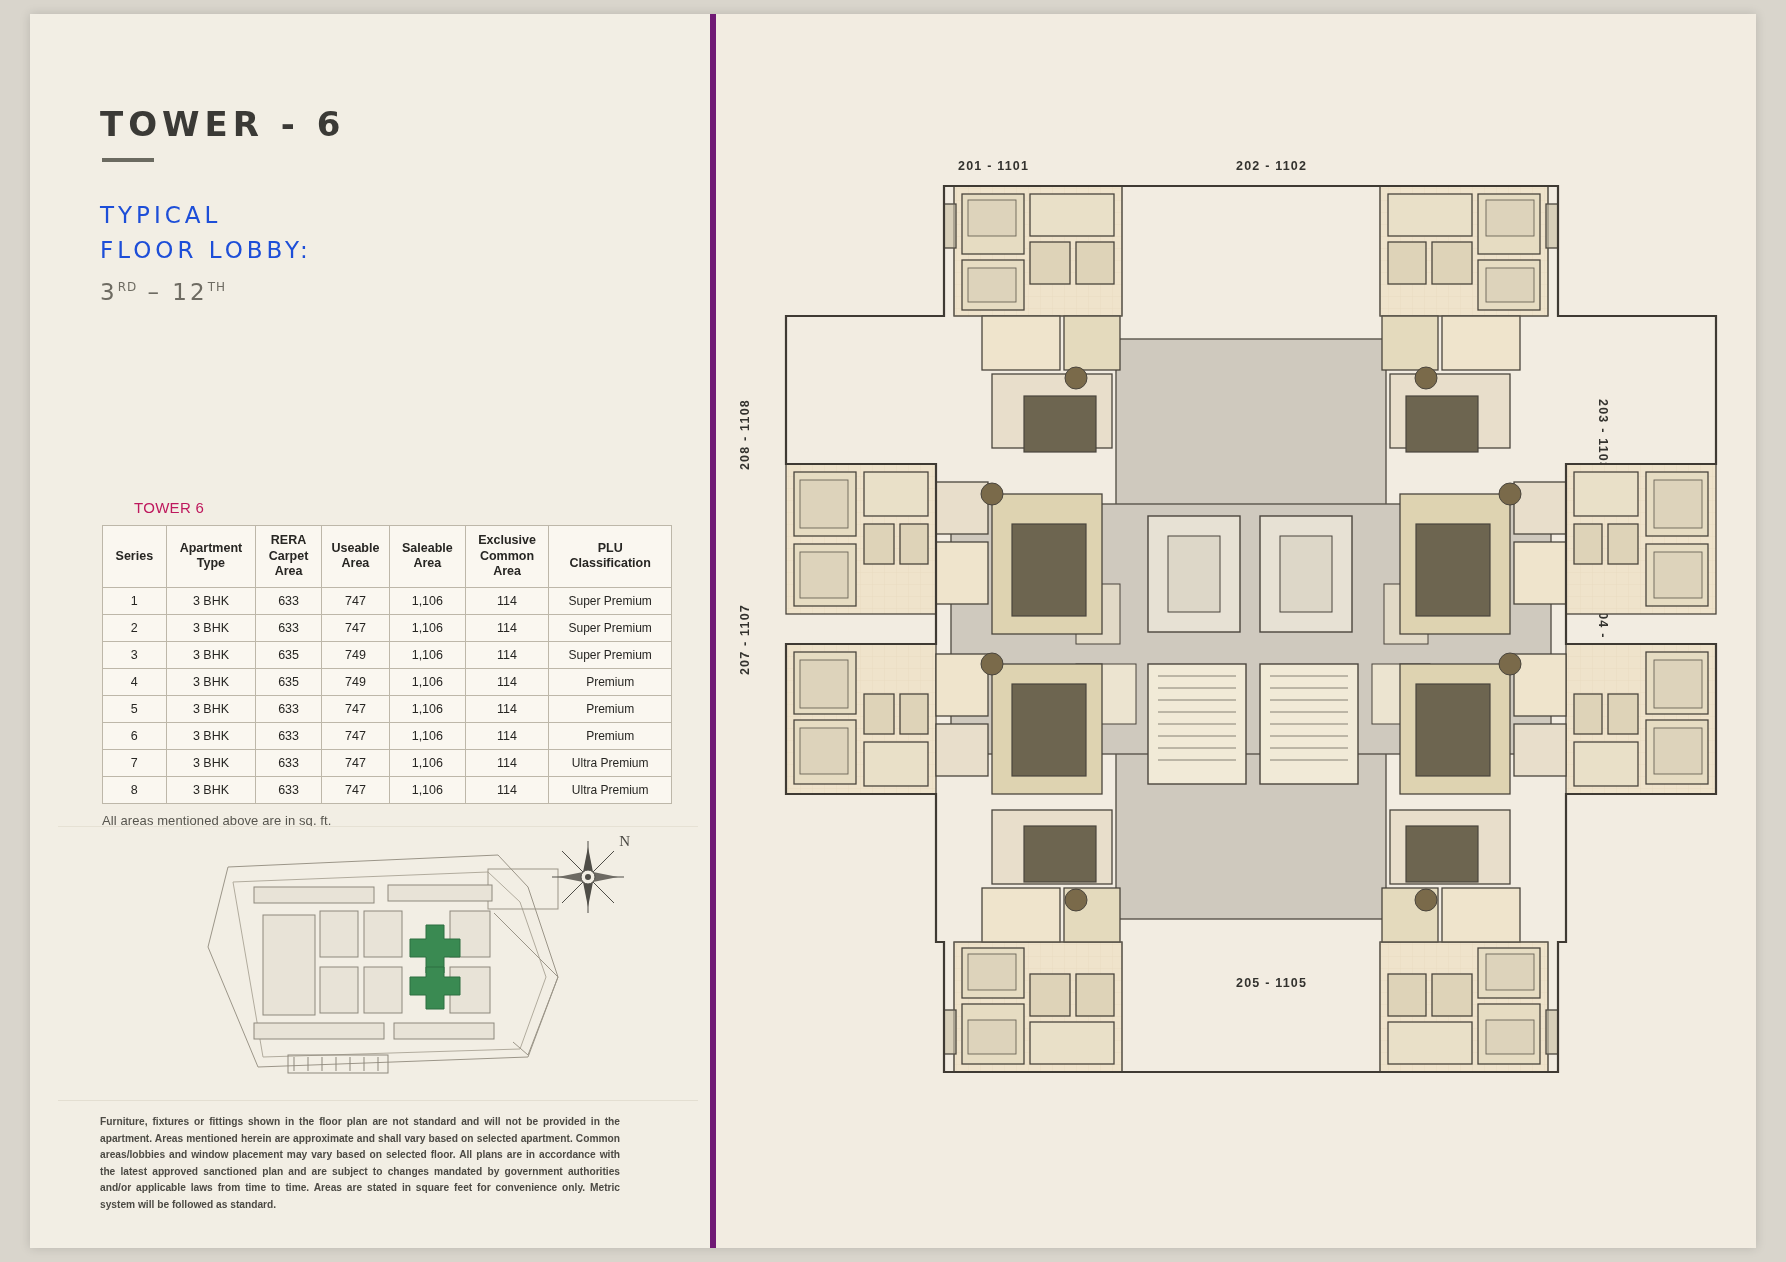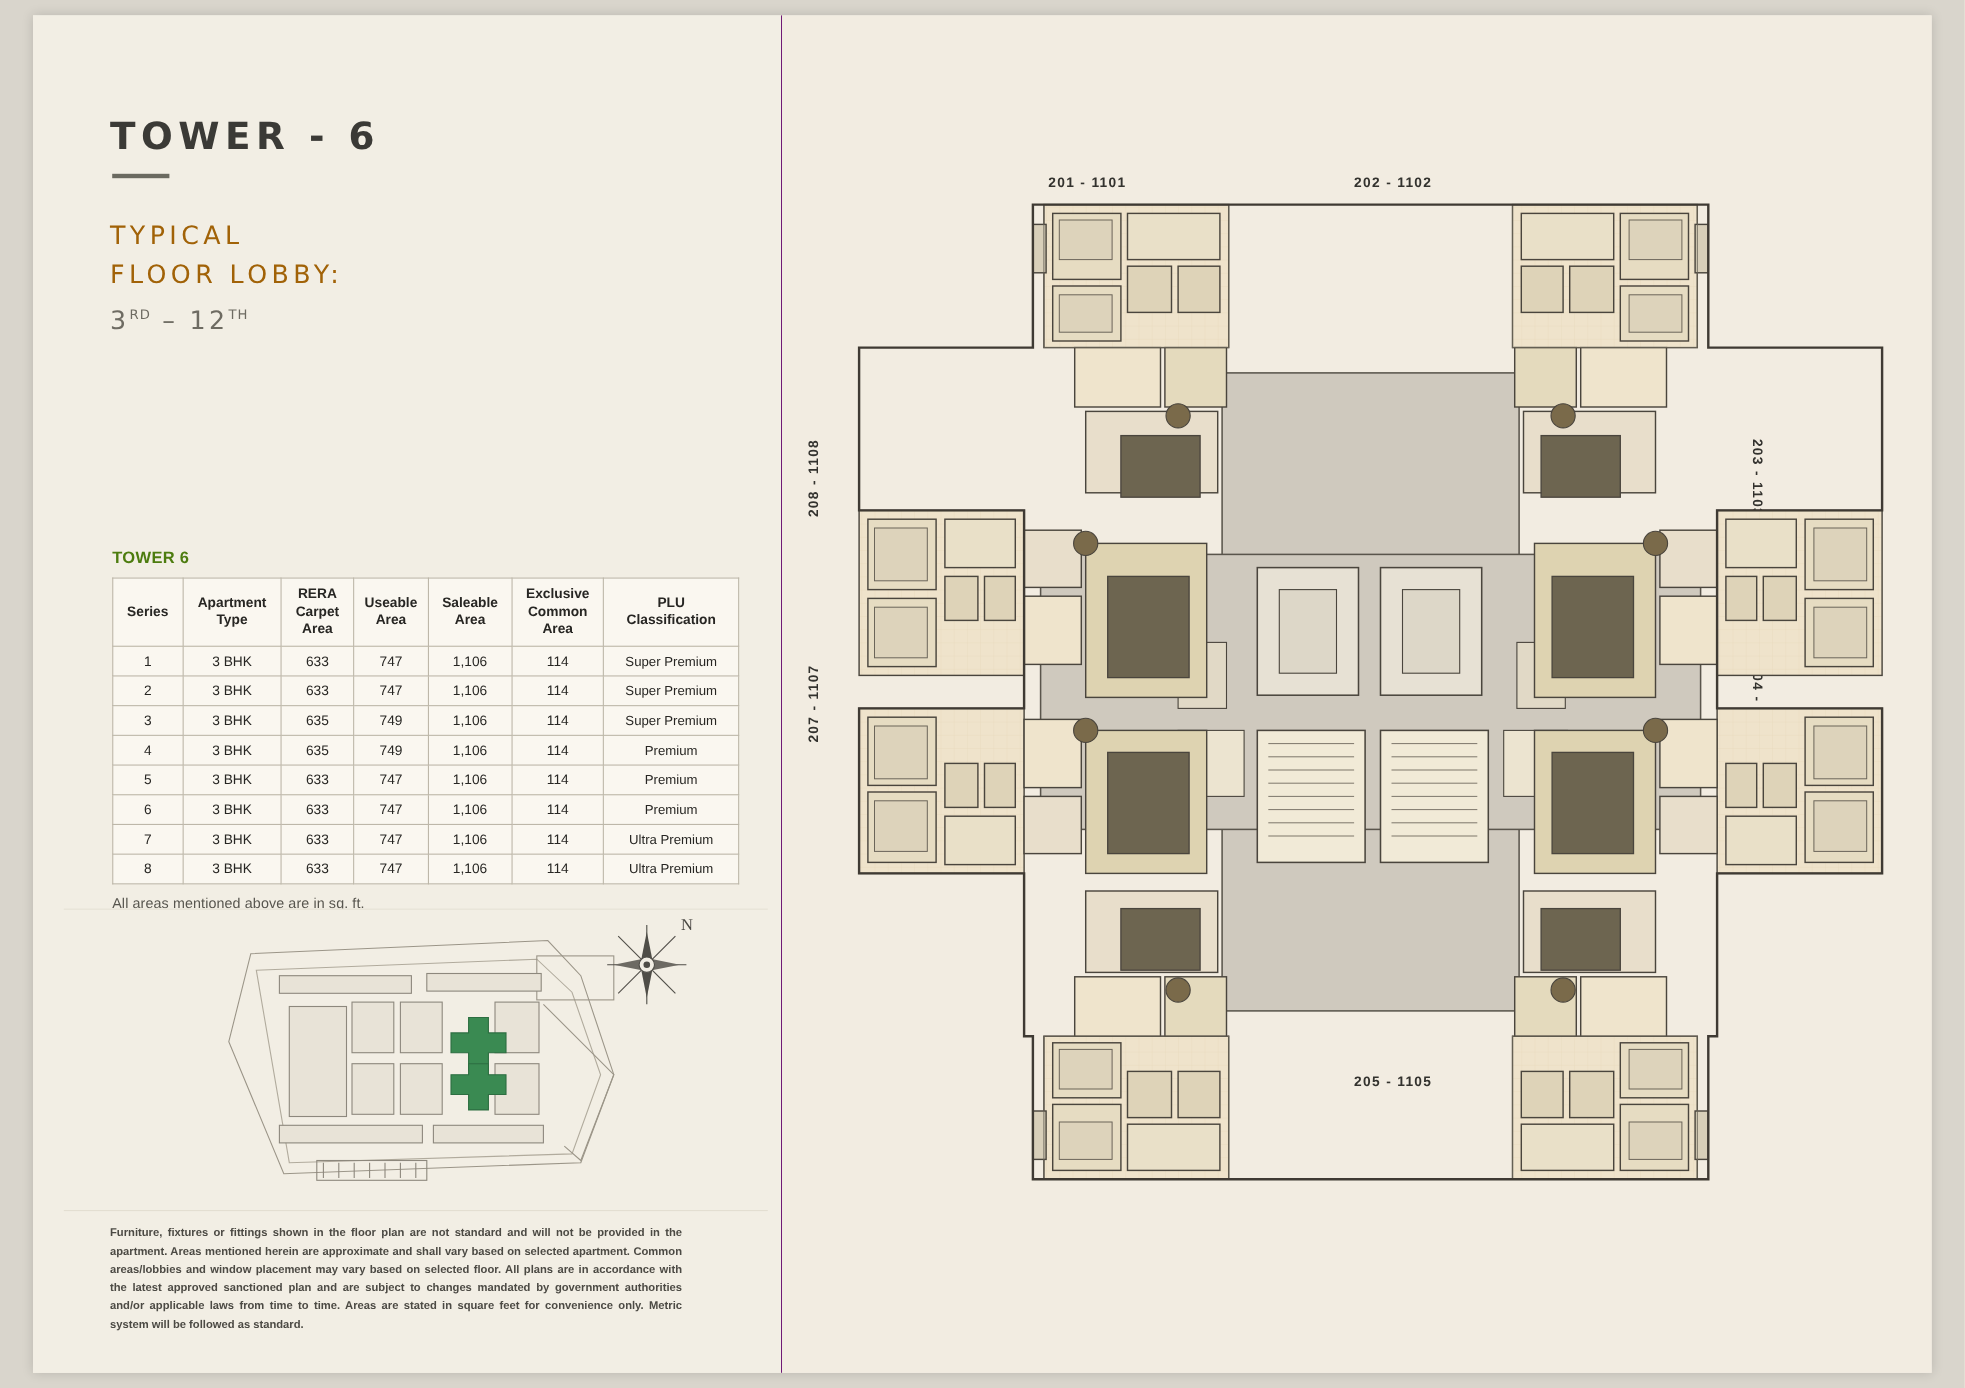--- a/index.html
+++ b/index.html
@@ -13,48 +13,48 @@
     position:absolute;left:30px;top:14px;width:1726px;height:1234px;
     background:#f6f2e9;
     box-shadow:0 0 10px rgba(0,0,0,.15);
     display:flex;
   }
   
   .left{
     width:680px;height:100%;
     background:#f2eee4;
     position:relative;
-    border-right:1px solid #701a75;
+    border-right:6px solid #701a75;
   }
   .right{
     flex:1;height:100%;
     background:#f2ece1;
     position:relative;
   }
   
   .title-block{position:absolute;left:70px;top:90px;}
   .tower-title{
     font-size:34px;letter-spacing:5px;color:#3b3a36;font-weight:bold;
     font-family:"DejaVu Sans", sans-serif;
   }
   .title-rule{width:52px;height:4px;background:#6b6а60;background:#6b6a60;margin:14px 0 22px 2px;}
   .typical{
-    font-size:23px;letter-spacing:4px;color:#a16207;line-height:1.5;
+    font-size:23px;letter-spacing:4px;color:#1d4ed8;line-height:1.5;
     font-family:"DejaVu Sans", sans-serif;
     margin-top:36px;
   }
   .floors{
     font-size:23px;letter-spacing:3px;color:#6e6b62;margin-top:12px;
     font-family:"DejaVu Sans", sans-serif;
   }
   .floors sup{font-size:12px;letter-spacing:1px;}
   
   .table-wrap{position:absolute;left:72px;top:485px;width:570px;}
   .table-head-label{
-    font-size:15px;font-weight:bold;color:#4d7c0f;margin-bottom:9px;letter-spacing:.3px;
+    font-size:15px;font-weight:normal;color:#be185d;margin-bottom:9px;letter-spacing:.3px;margin-left:32px;
   }
   table{border-collapse:collapse;width:570px;background:#faf7f0;}
   th,td{
     border:1px solid #bdb7a9;
     font-size:12.5px;color:#272623;
     text-align:center;
     padding:4px 2px;
   }
   thead th{
     font-weight:bold;font-size:12.5px;line-height:1.25;padding:7px 3px;background:#faf7f0;

